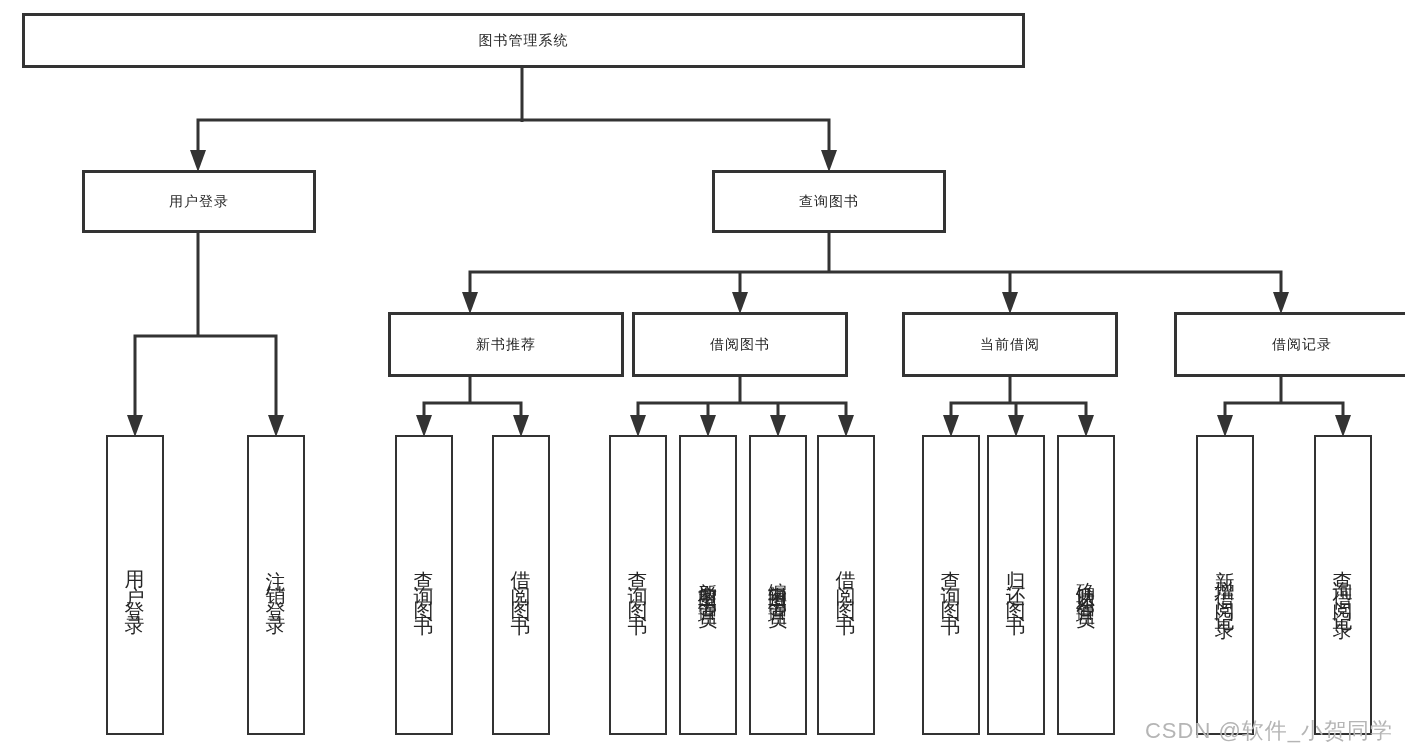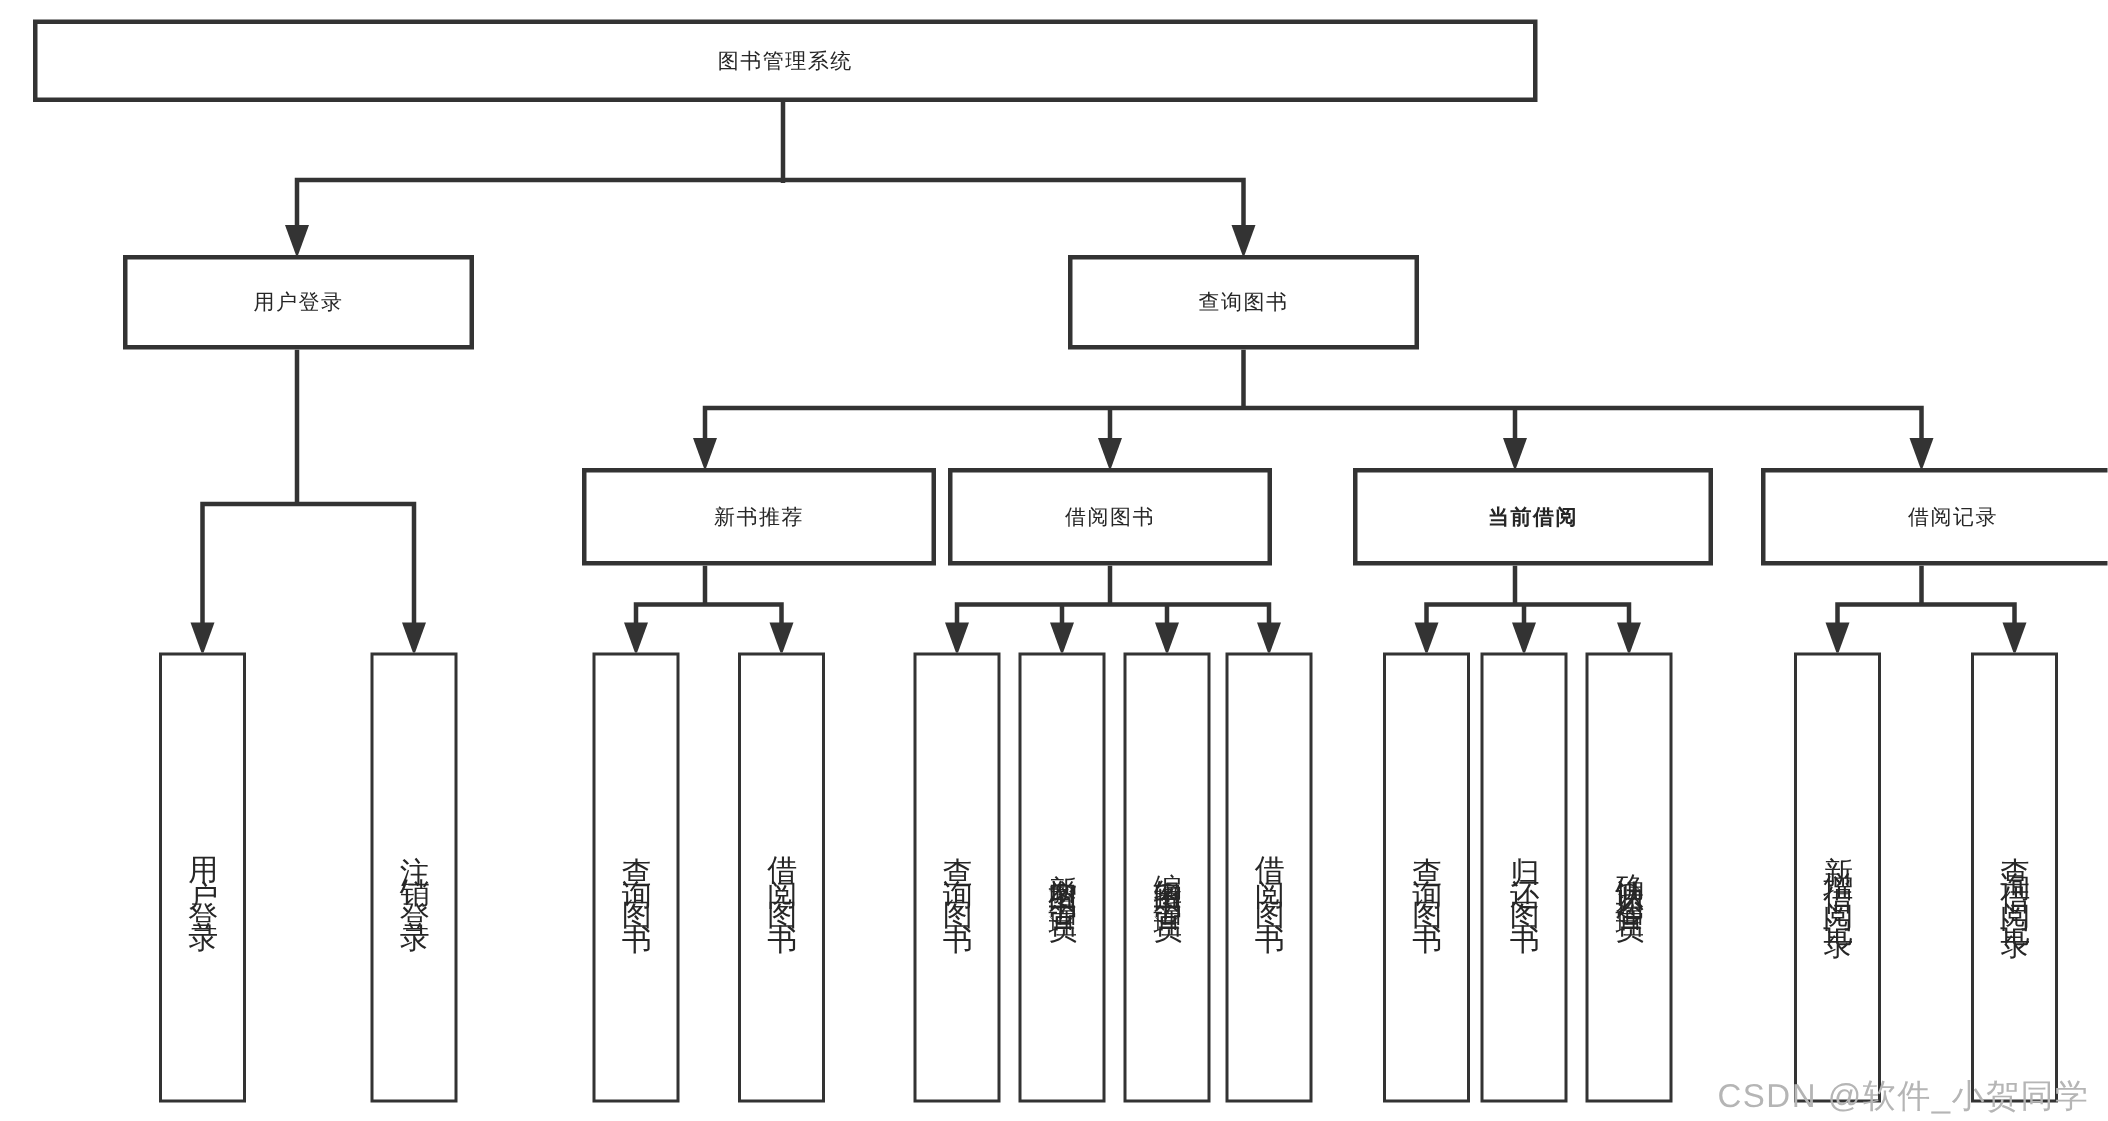--- a/index.html
+++ b/index.html
@@ -48,21 +48,21 @@
   .ls-tight { letter-spacing: 4px; font-size: 19px; }
 
   
   #root        { left: 22px;  top: 13px;  width: 1003px; height: 55px; }
   
   #user-login  { left: 82px;  top: 170px; width: 234px;  height: 63px; }
   #book-mgmt   { left: 712px; top: 170px; width: 234px;  height: 63px; }
   
   #new-book-rec    { left: 368px;  top: 312px; width: 236px; height: 65px; margin-left: 20px; }
   #book-borrow     { left: 632px;  top: 312px; width: 216px; height: 65px; }
-  #current-borrow  { left: 902px;  top: 312px; width: 240px; height: 65px; font-weight: bold; }
+  #current-borrow  { left: 902px;  top: 312px; width: 216px; height: 65px; }
   #borrow-records  { left: 1174px; top: 312px; width: 256px; height: 65px; }
   
   .leaf { top: 435px; width: 58px; height: 300px; }
   #leaf-login          { left: 106px; }
   #leaf-logout         { left: 247px; }
   #leaf-rec-query      { left: 395px; }
   #leaf-rec-borrow     { left: 492px; }
   #leaf-bb-query       { left: 609px; }
   #leaf-bb-add         { left: 679px; }
   #leaf-bb-edit        { left: 749px; }

